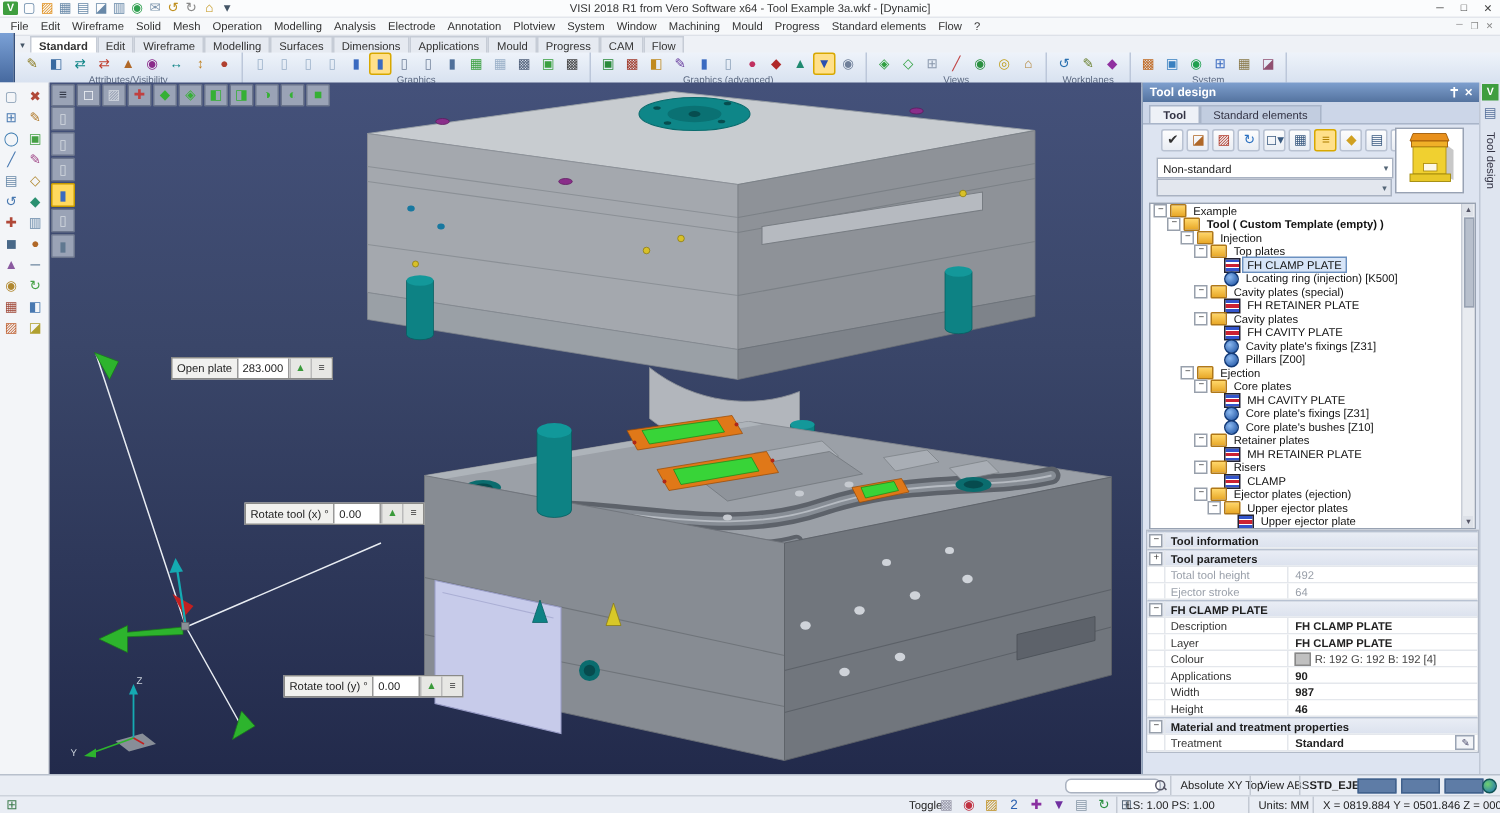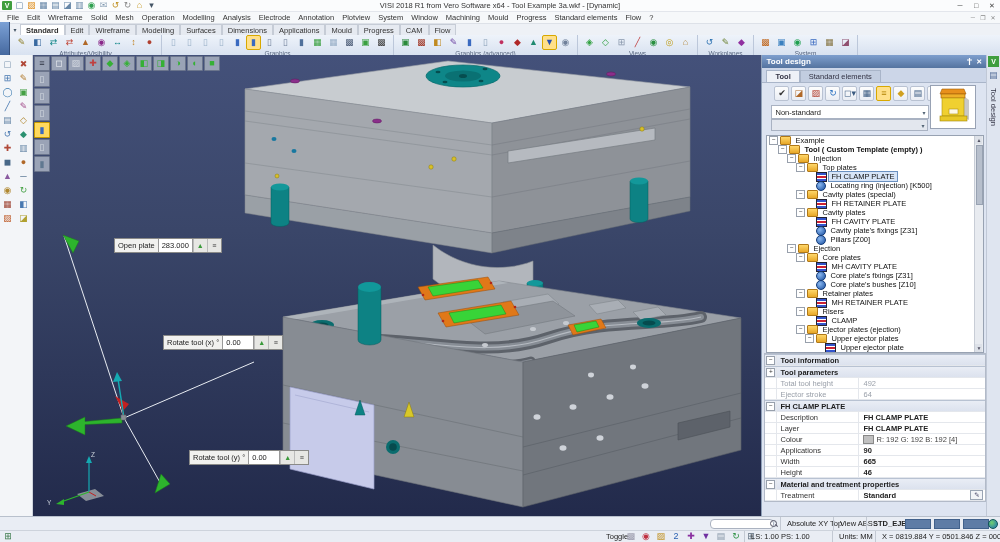--- a/index.html
+++ b/index.html
@@ -1009,21 +1009,21 @@
 
             <span class="pvalue">90</span>
 
           </div>
 
 
           <div class="prow t-row bold">
             <span class="gut"></span>
             <span class="plabel">Width</span>
 
-            <span class="pvalue">665</span>
+            <span class="pvalue">987</span>
 
           </div>
 
           <div class="prow t-row bold">
             <span class="gut"></span>
             <span class="plabel">Height</span>
 
             <span class="pvalue">46</span>
 
           </div>

